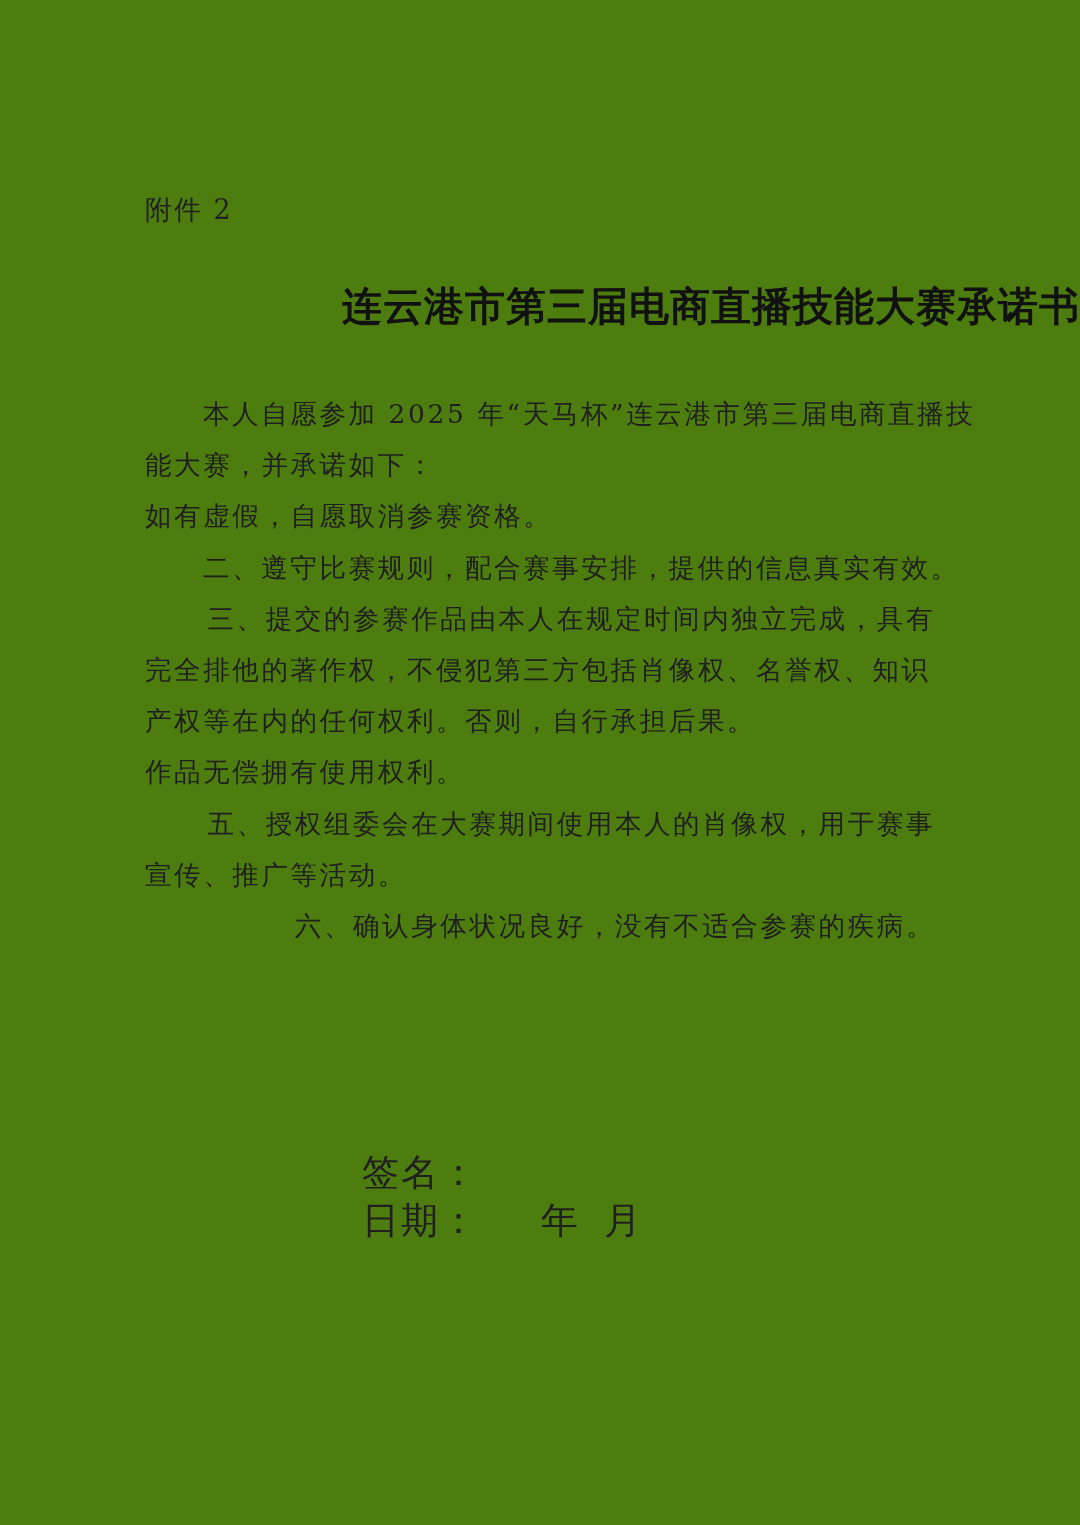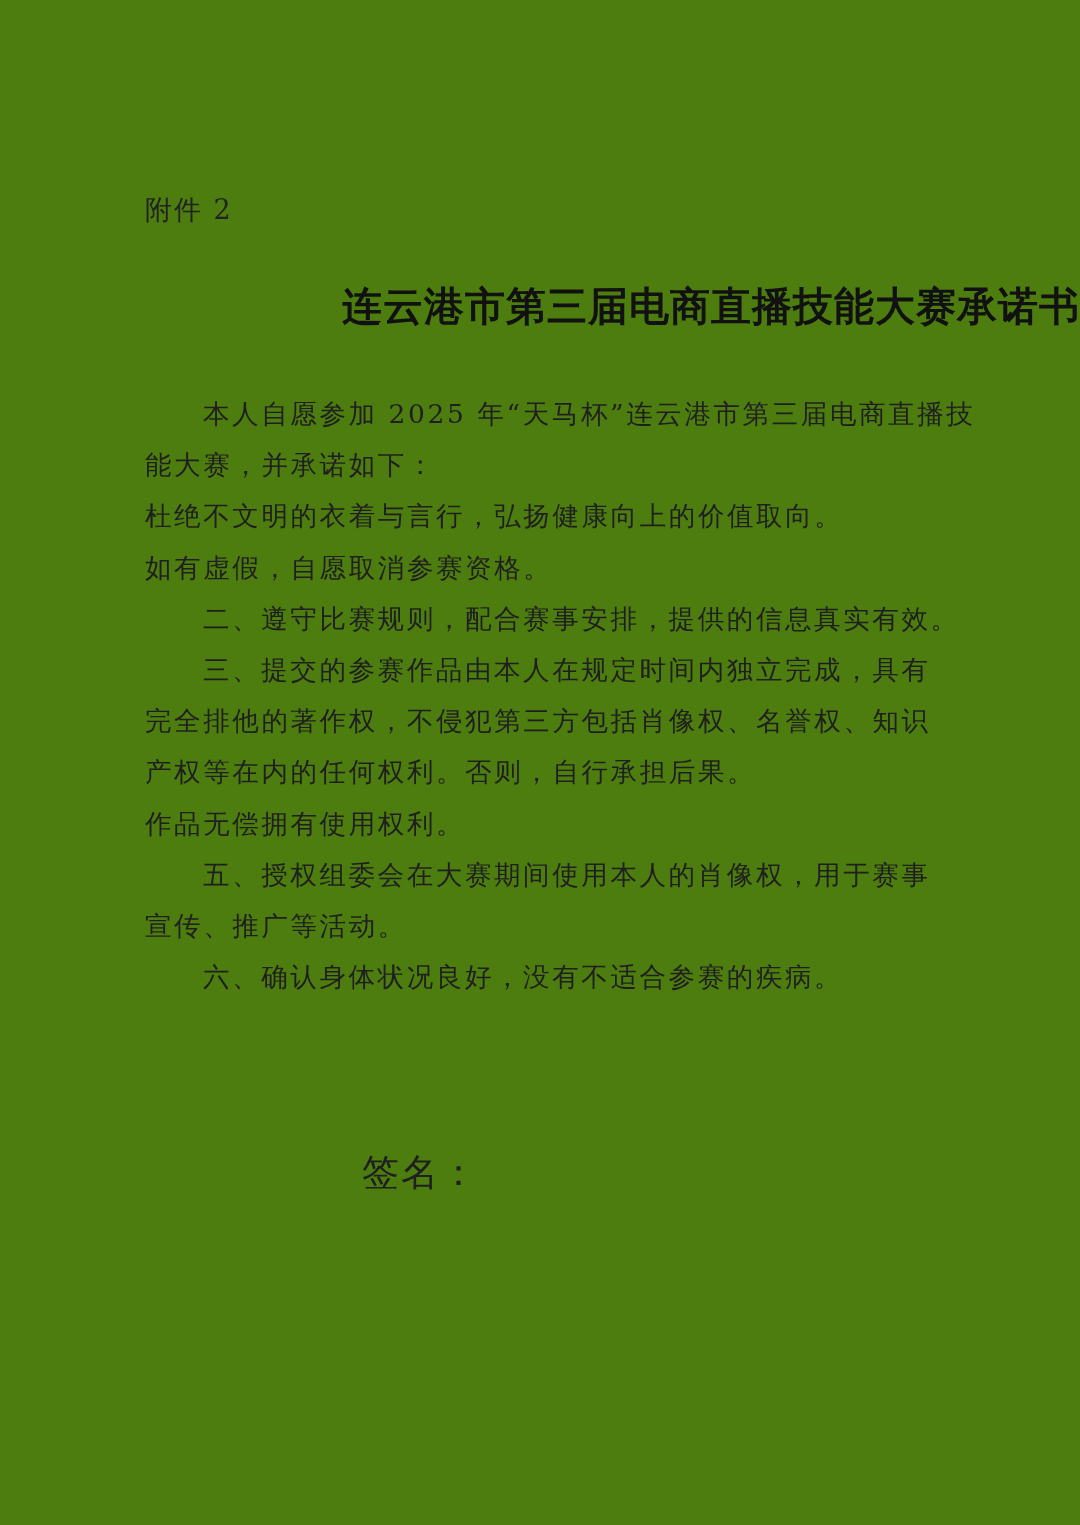--- a/index.html
+++ b/index.html
@@ -52,20 +52,21 @@
     .line {
       height: 51.2px;
       font-size: 26.5px;
       line-height: 51.2px;
       white-space: nowrap;
       color: #1f1f1f;
       letter-spacing: 2.6px;
     }
     .line.indent {
       padding-left: 58px;
+      text-align: right;
     }
     .sign {
       position: absolute;
       left: 362px;
       top: 1150px;
       font-size: 37px;
       line-height: 46px;
       color: #1f1f1f;
     }
     .sign-row {
@@ -89,36 +90,38 @@
 
   <div class="attachment">附件 2</div>
 
   <div class="title">连云港市第三届电商直播技能大赛承诺书</div>
 
   <div class="body">
 
     <div class="line indent">本人自愿参加 2025 年“天马杯”连云港市第三届电商直播技</div>
     <div class="line">能大赛，并承诺如下：</div>
 
-    <div class="line">杜绝不文明的衣着与言行，弘扬健康向上的价值取向。</div>
 
     <div class="line">如有虚假，自愿取消参赛资格。</div>
     <div class="line indent">二、遵守比赛规则，配合赛事安排，提供的信息真实有效。</div>
 
     <div class="line indent">三、提交的参赛作品由本人在规定时间内独立完成，具有</div>
     <div class="line">完全排他的著作权，不侵犯第三方包括肖像权、名誉权、知识</div>
     <div class="line">产权等在内的任何权利。否则，自行承担后果。</div>
 
     <div class="line">作品无偿拥有使用权利。</div>
 
     <div class="line indent">五、授权组委会在大赛期间使用本人的肖像权，用于赛事</div>
     <div class="line">宣传、推广等活动。</div>
 
     <div class="line indent">六、确认身体状况良好，没有不适合参赛的疾病。</div>
   </div>
 
   <div class="sign">
     <div class="sign-row">
       <span>签名：</span>
     </div>
+    <div class="sign-row">
+      <span>日期：</span><span class="sign-gap"></span><span>年</span><span class="sign-gap2"></span><span>月</span>
+    </div>
   </div>
 
 </div>
 
 </body></html>

